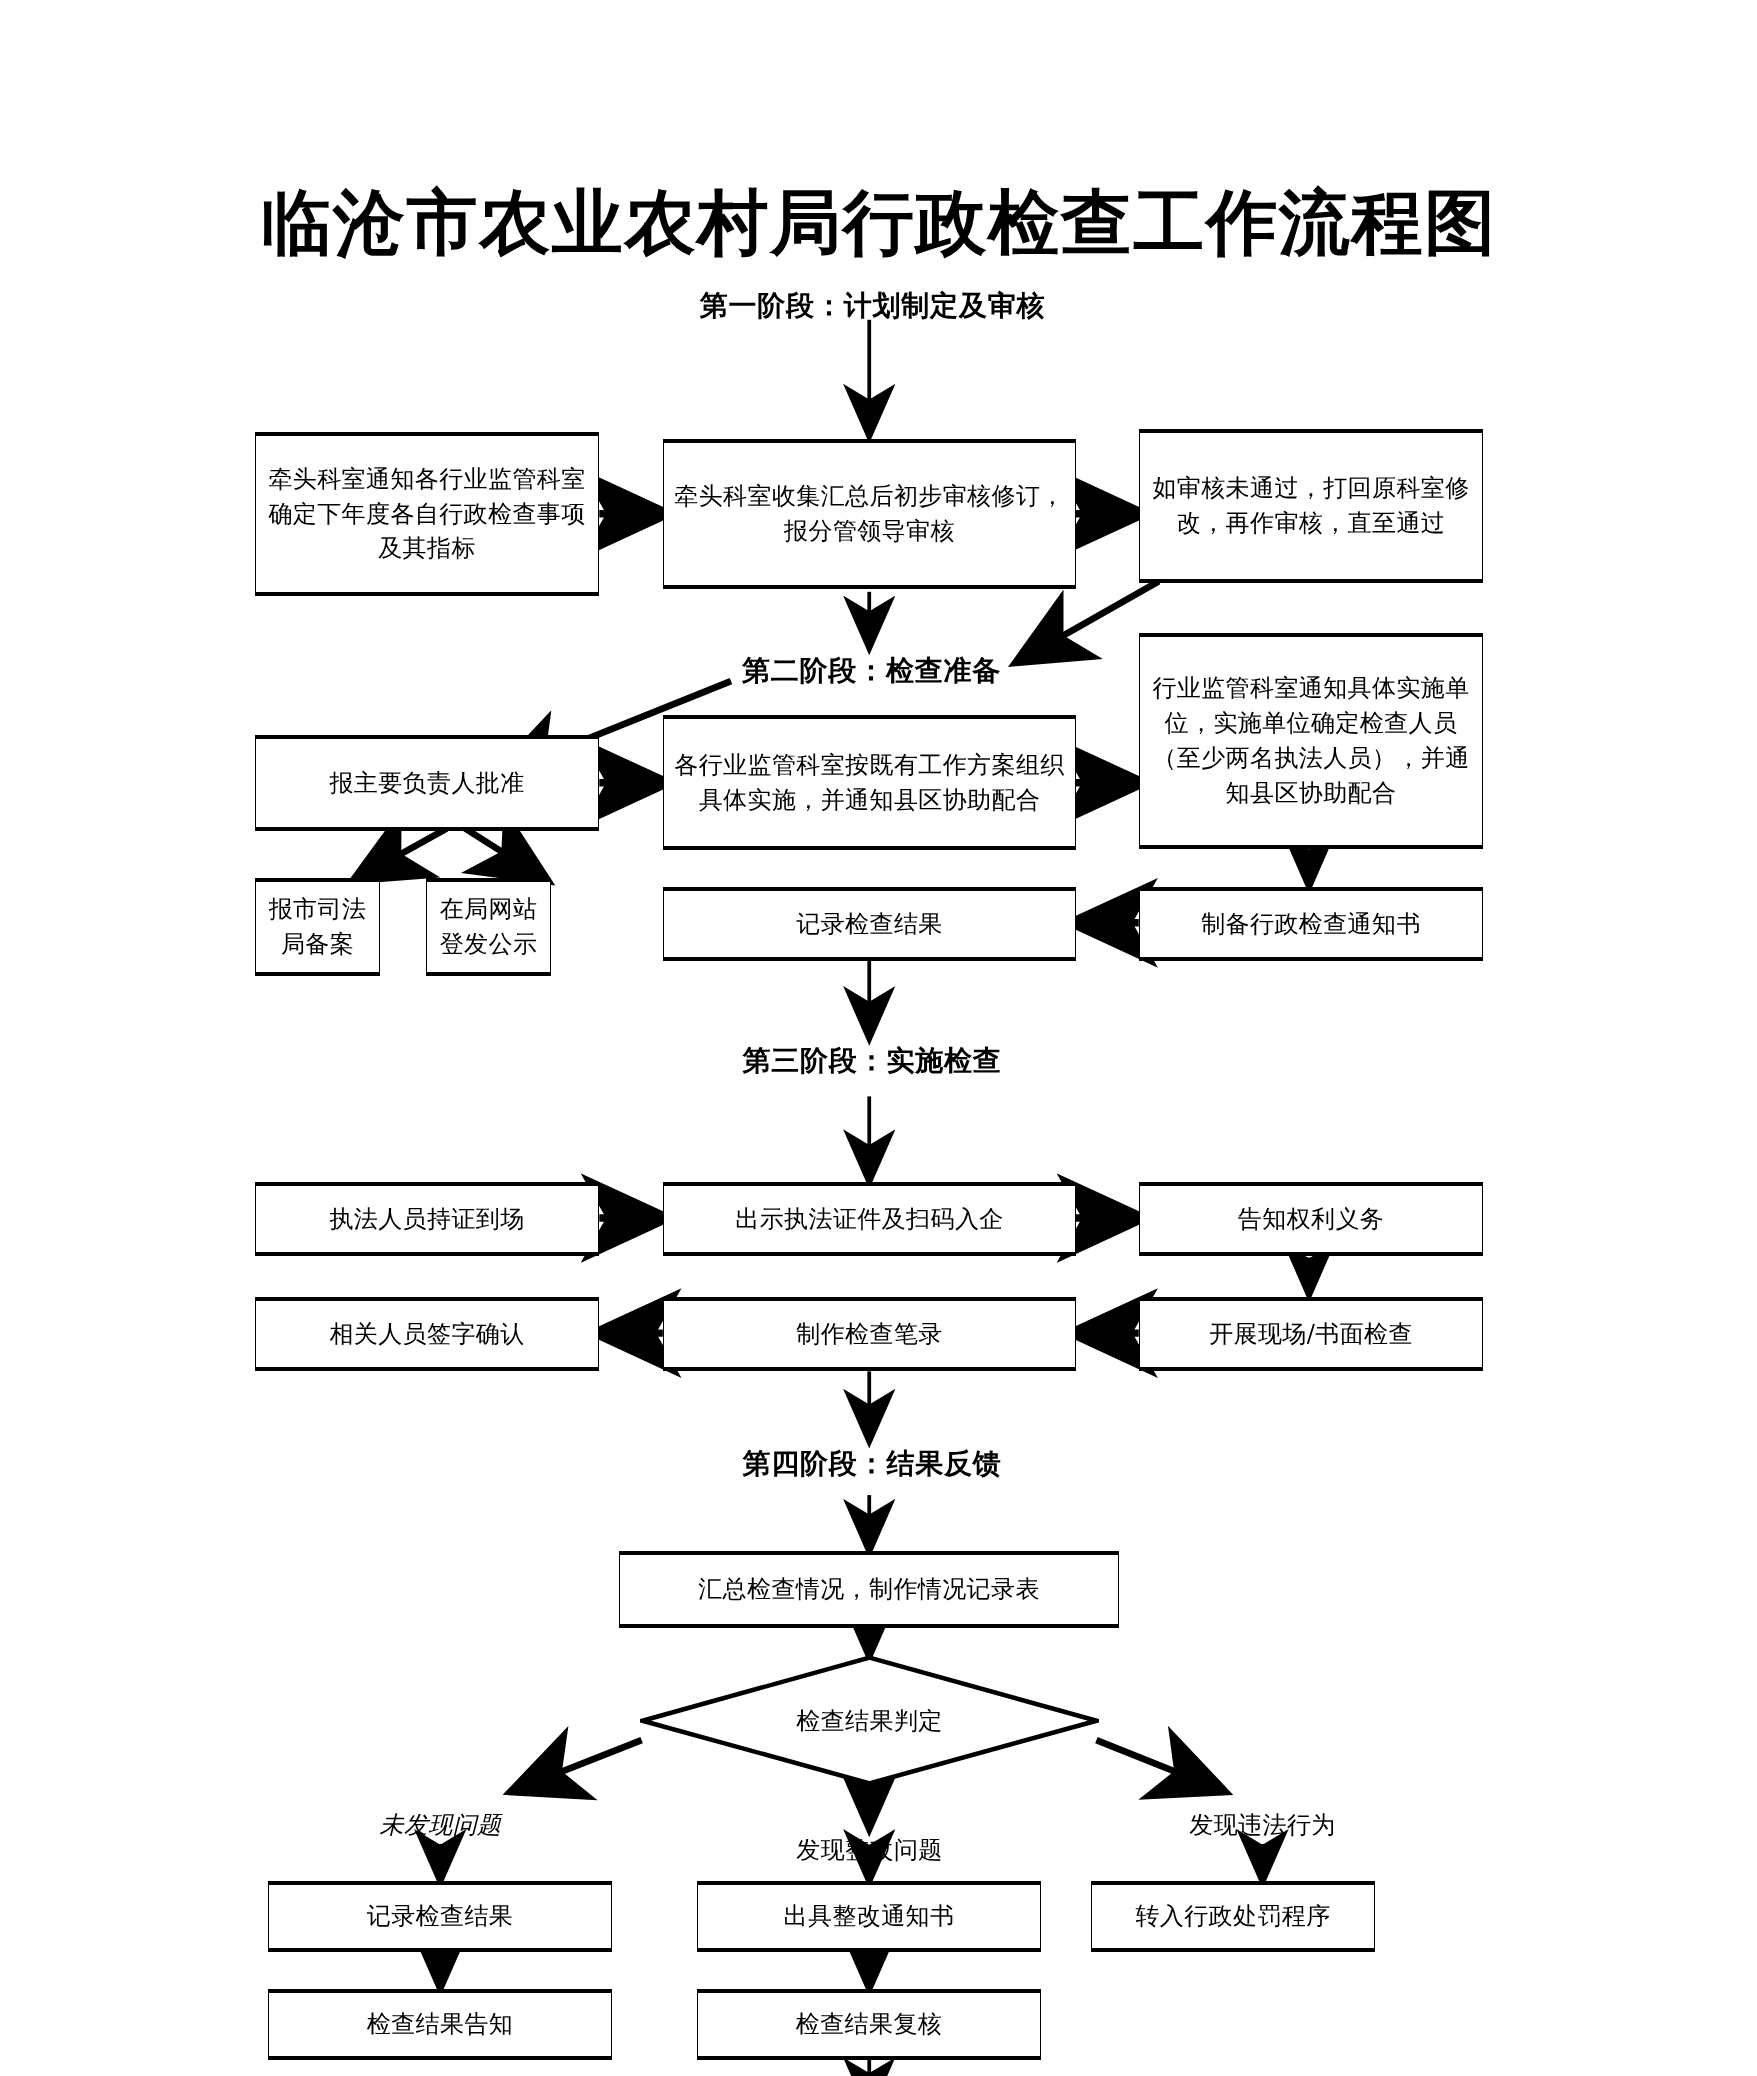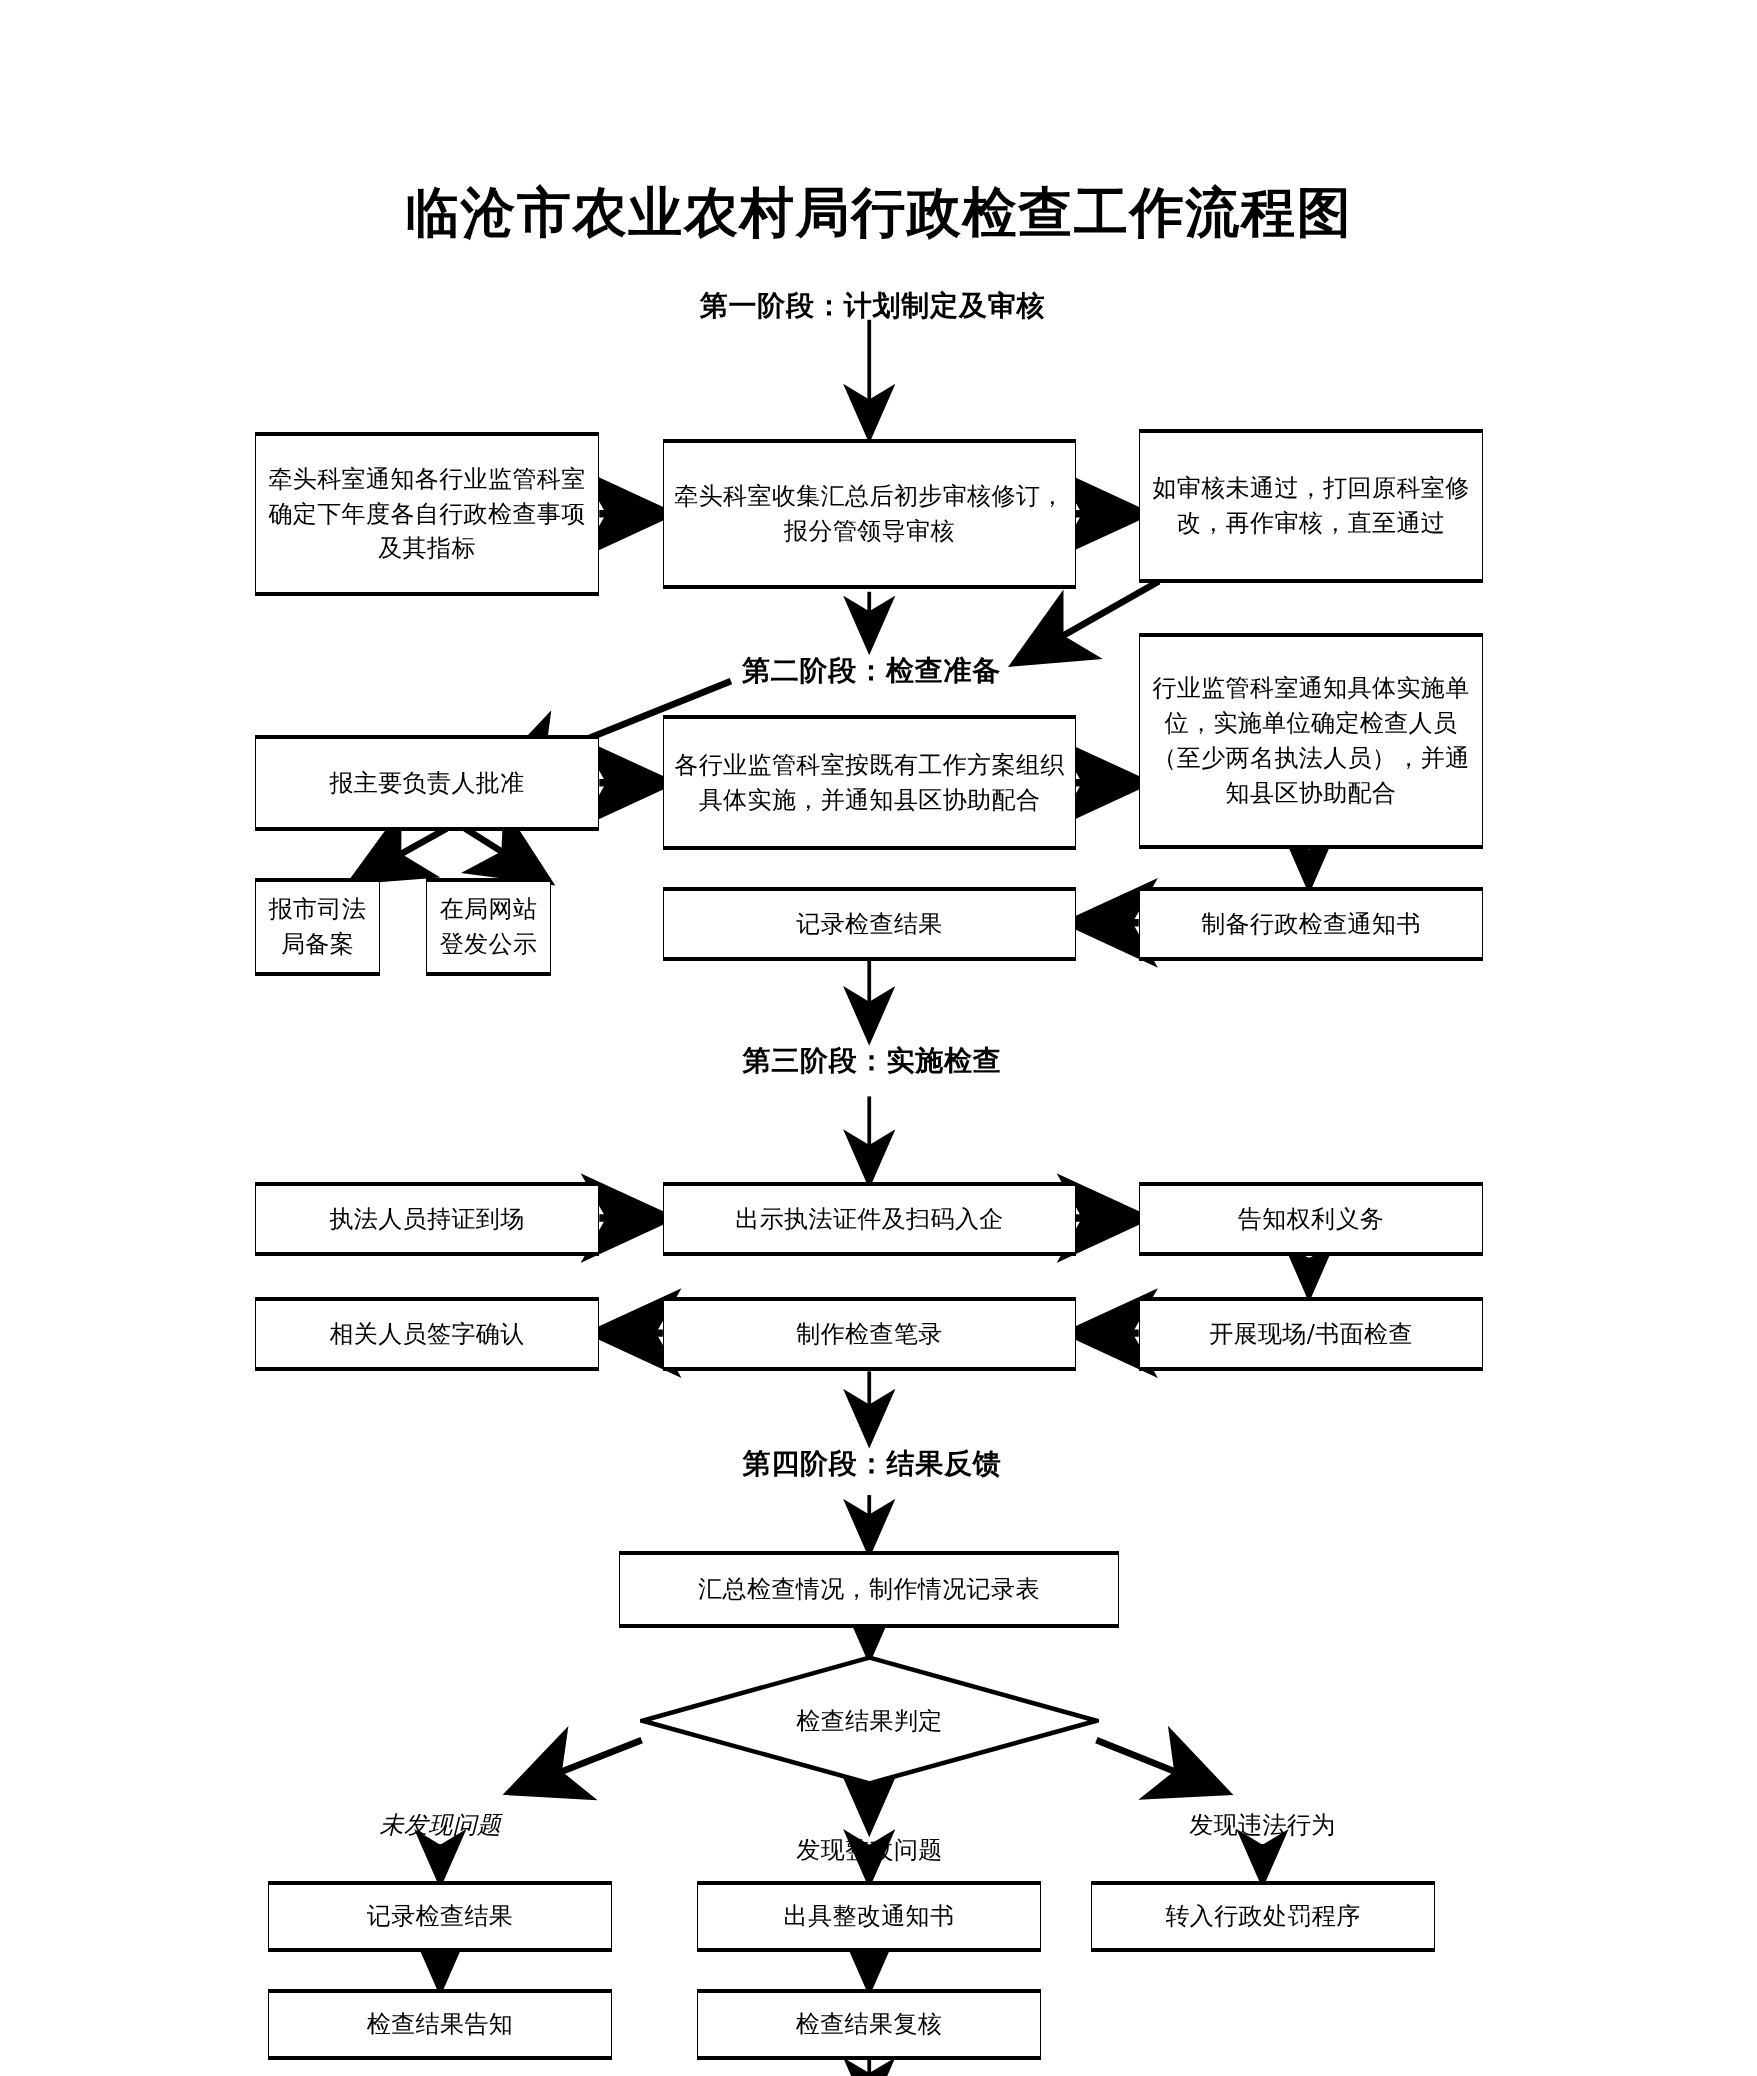--- a/index.html
+++ b/index.html
@@ -12,21 +12,21 @@
     overflow:hidden;
   }
   #page{position:relative;width:1758px;height:2486px;background:#fff;}
 
   
   .doc-title{
     position:absolute;left:0;top:183px;width:1758px;
     text-align:center;
     font-family:"DejaVu Serif","Liberation Serif",serif;
     font-weight:bold;
-    font-size:54px;
+    font-size:71px;
     letter-spacing:1.7px;
     line-height:1.1;
   }
 
   
   .stage-head{
     position:absolute;
     font-family:"DejaVu Sans","Liberation Sans",sans-serif;
     font-weight:bold;
     font-size:28px;
@@ -213,20 +213,20 @@
   <div class="edge-label" style="left:316px;top:1809px;width:249px;font-style:italic;">未发现问题</div>
 
   <div class="edge-label" style="left:745px;top:1834px;width:249px;">发现整改问题</div>
 
   <div class="edge-label" style="left:1138px;top:1809px;width:249px;">发现违法行为</div>
 
   <div class="box" style="left:268px;top:1881px;width:344px;height:71px;">记录检查结果</div>
 
   <div class="box" style="left:697px;top:1881px;width:344px;height:71px;">出具整改通知书</div>
 
-  <div class="box" style="left:1091px;top:1881px;width:344px;height:71px;">转入行政处罚程序</div>
+  <div class="box" style="left:1091px;top:1881px;width:284px;height:71px;">转入行政处罚程序</div>
 
   <div class="box" style="left:268px;top:1989px;width:344px;height:71px;">检查结果告知</div>
 
   <div class="box" style="left:697px;top:1989px;width:344px;height:71px;">检查结果复核</div>
 
 </div>
 
 
 </body></html>

